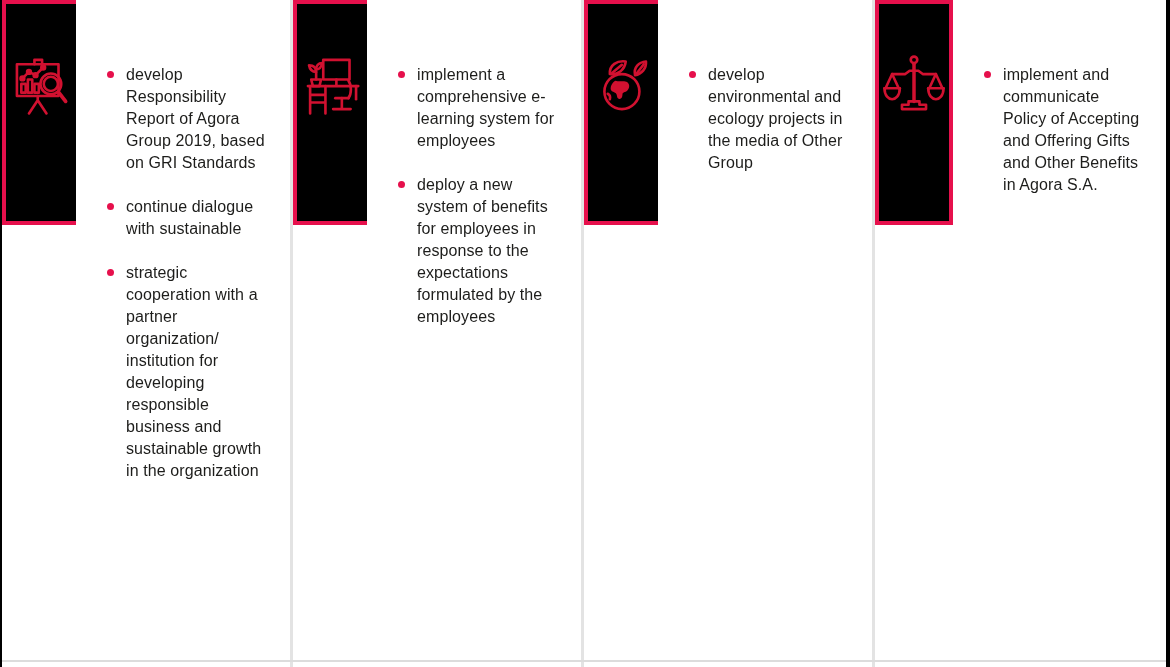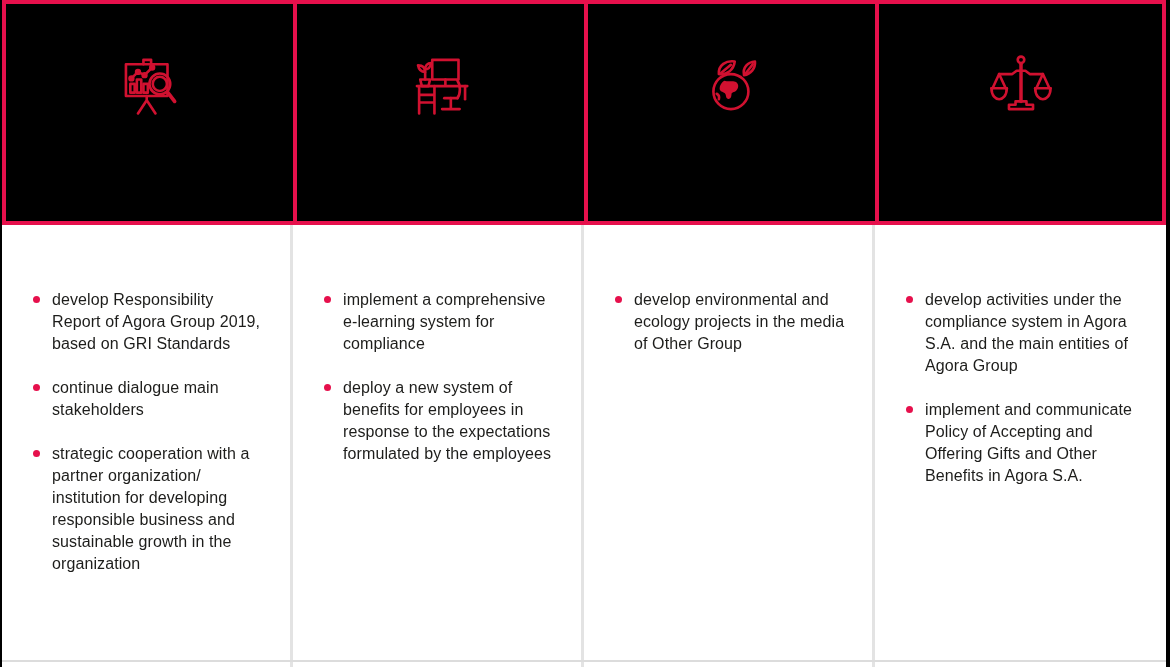--- a/index.html
+++ b/index.html
@@ -23,21 +23,21 @@
     position: absolute; left: 2px; top: 0;
     width: 1164px; height: 667px;
     background: var(--card_bg);
   }
   .board::after {
     content: '';
     position: absolute; left: 0; right: 0; bottom: 5px;
     height: 2px; background: #dcdcdc;
   }
   .columns { display: flex; height: 100%; }
-  .col { flex: 1 1 0; display: flex; flex-direction: column; min-width: 0; }
+  .col { flex: 1 1 0; display: flex; flex-direction: row; min-width: 0; }
   .header {
     height: 225px;
     background: #000;
     border: 4px solid var(--accent);
     border-right: none;
     display: flex; align-items: center; justify-content: center;
     flex: 0 0 auto;
   }
   .col:last-child .header { border-right: 4px solid var(--accent); }
   .header svg {
@@ -91,21 +91,21 @@
             <circle cx="34" cy="16" r="1.7" fill="currentColor"></circle>
             <circle cx="41" cy="31" r="9.5"></circle>
             <circle cx="41" cy="31" r="6.5"></circle>
             <path d="M48 38.5 L54.5 47" stroke-width="3.4"></path>
           </svg>
         </span>
       </div>
       <div class="body">
         <ul class="goals">
           <li>develop Responsibility Report of Agora Group 2019, based on GRI Standards</li>
-          <li>continue dialogue main stakeholders</li>
+          <li>continue dialogue with sustainable</li>
           <li>strategic cooperation with a partner organization/ institution for developing responsible business and sustainable growth in the organization</li>
         </ul>
       </div>
     </div>
 
     <div class="col">
       <div class="header">
         <span>
           <svg viewBox="0 0 64 64" fill="none" stroke="currentColor" stroke-width="2.4" stroke-linecap="round" stroke-linejoin="round">
             <rect x="24" y="9" width="24" height="18"></rect>
@@ -119,21 +119,21 @@
             <path d="M17.5 18 C21 17.5 22.5 15 23 12 C19.5 12 17.5 14.5 17.5 18 Z"></path>
             <path d="M47 28 C50 32 50 40 47 44"></path>
             <path d="M35 44 H47"></path>
             <path d="M41 44 V53"></path>
             <path d="M33 54 H49"></path>
           </svg>
         </span>
       </div>
       <div class="body">
         <ul class="goals">
-          <li>implement a comprehensive e-learning system for compliance</li>
+          <li>implement a comprehensive e-learning system for employees</li>
           <li>deploy a new system of benefits for employees in response to the expectations formulated by the employees</li>
         </ul>
       </div>
     </div>
 
     <div class="col">
       <div class="header">
         <span>
           <svg viewBox="0 0 64 64" fill="none" stroke="currentColor" stroke-width="2.4" stroke-linecap="round" stroke-linejoin="round">
             <circle cx="31" cy="38" r="16"></circle>
@@ -165,20 +165,19 @@
             <path d="M5 35 C5 42 9 45 12 45 C15 45 19 42 19 35"></path>
             <path d="M52 22 L46 35 M52 22 L58 35"></path>
             <path d="M45 35 H59"></path>
             <path d="M45 35 C45 42 49 45 52 45 C55 45 59 42 59 35"></path>
             <path d="M27 47 H37 V50 H43 V54 H21 V50 H27 Z"></path>
           </svg>
         </span>
       </div>
       <div class="body">
         <ul class="goals">
-          <li>develop activities under the compliance system in Agora S.A. and the main entities of Agora Group</li>
           <li>implement and communicate Policy of Accepting and Offering Gifts and Other Benefits in Agora S.A.</li>
         </ul>
       </div>
     </div>
 
   </div>
 </div>
 
 </body></html>

